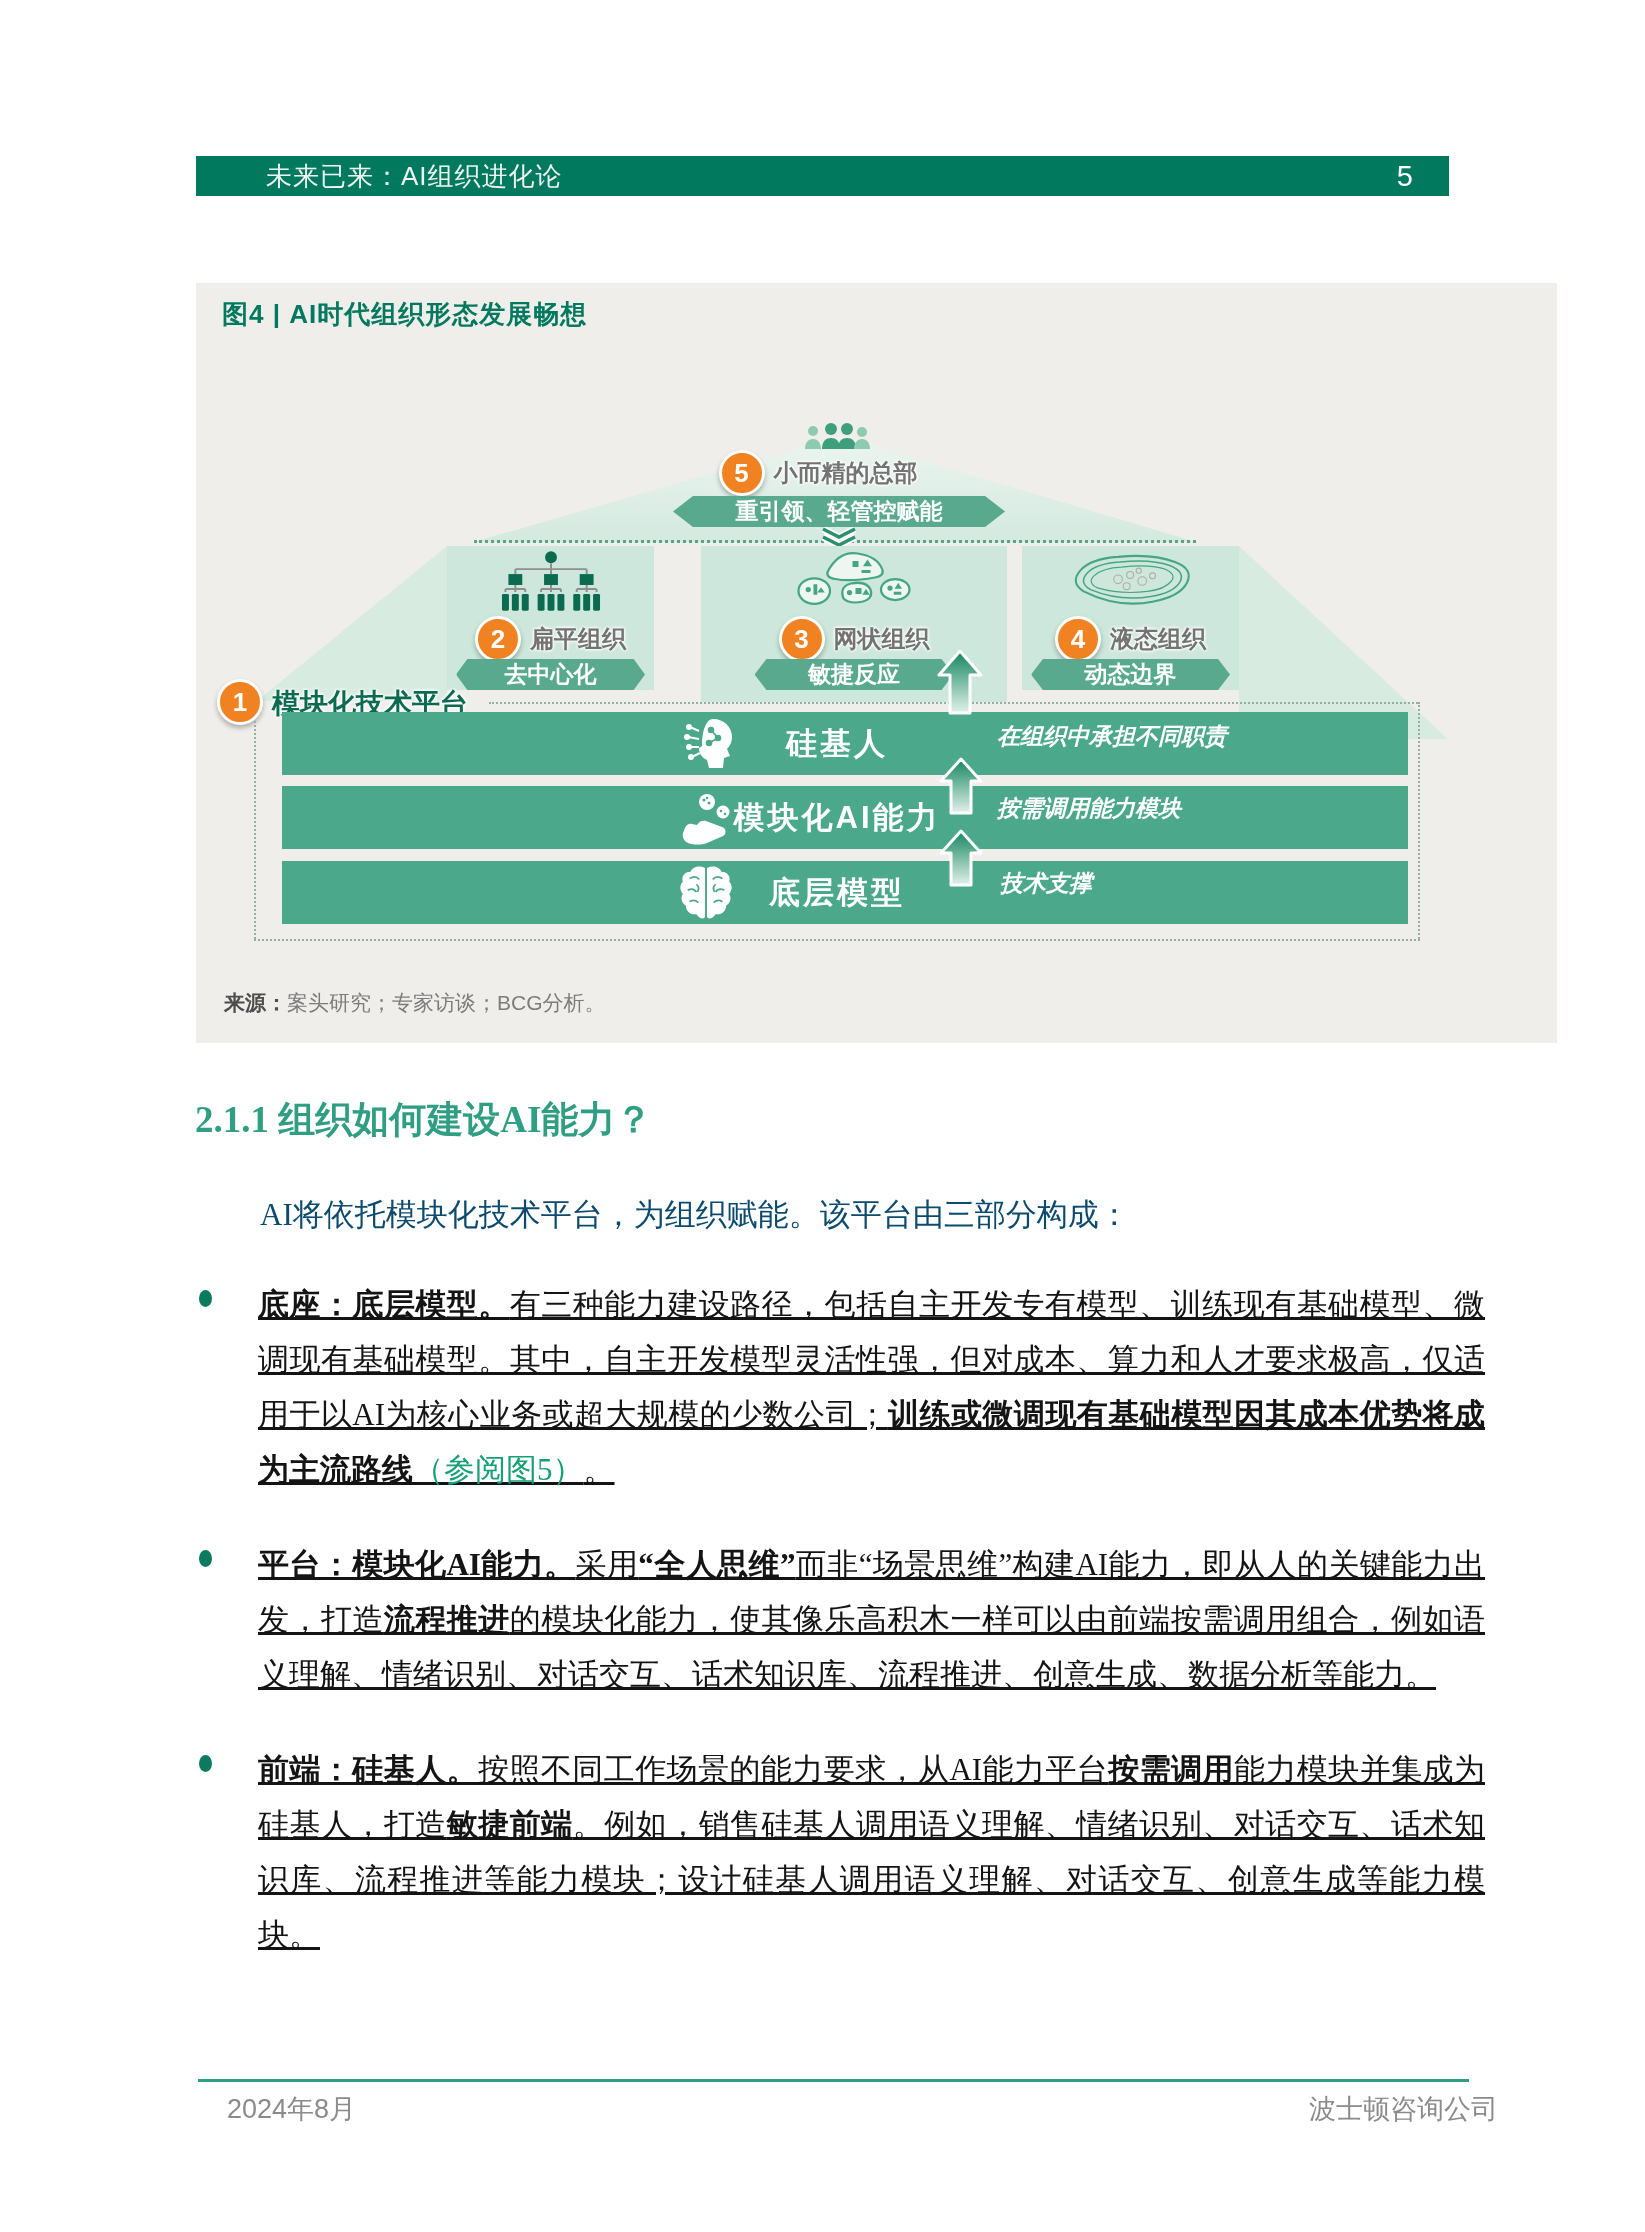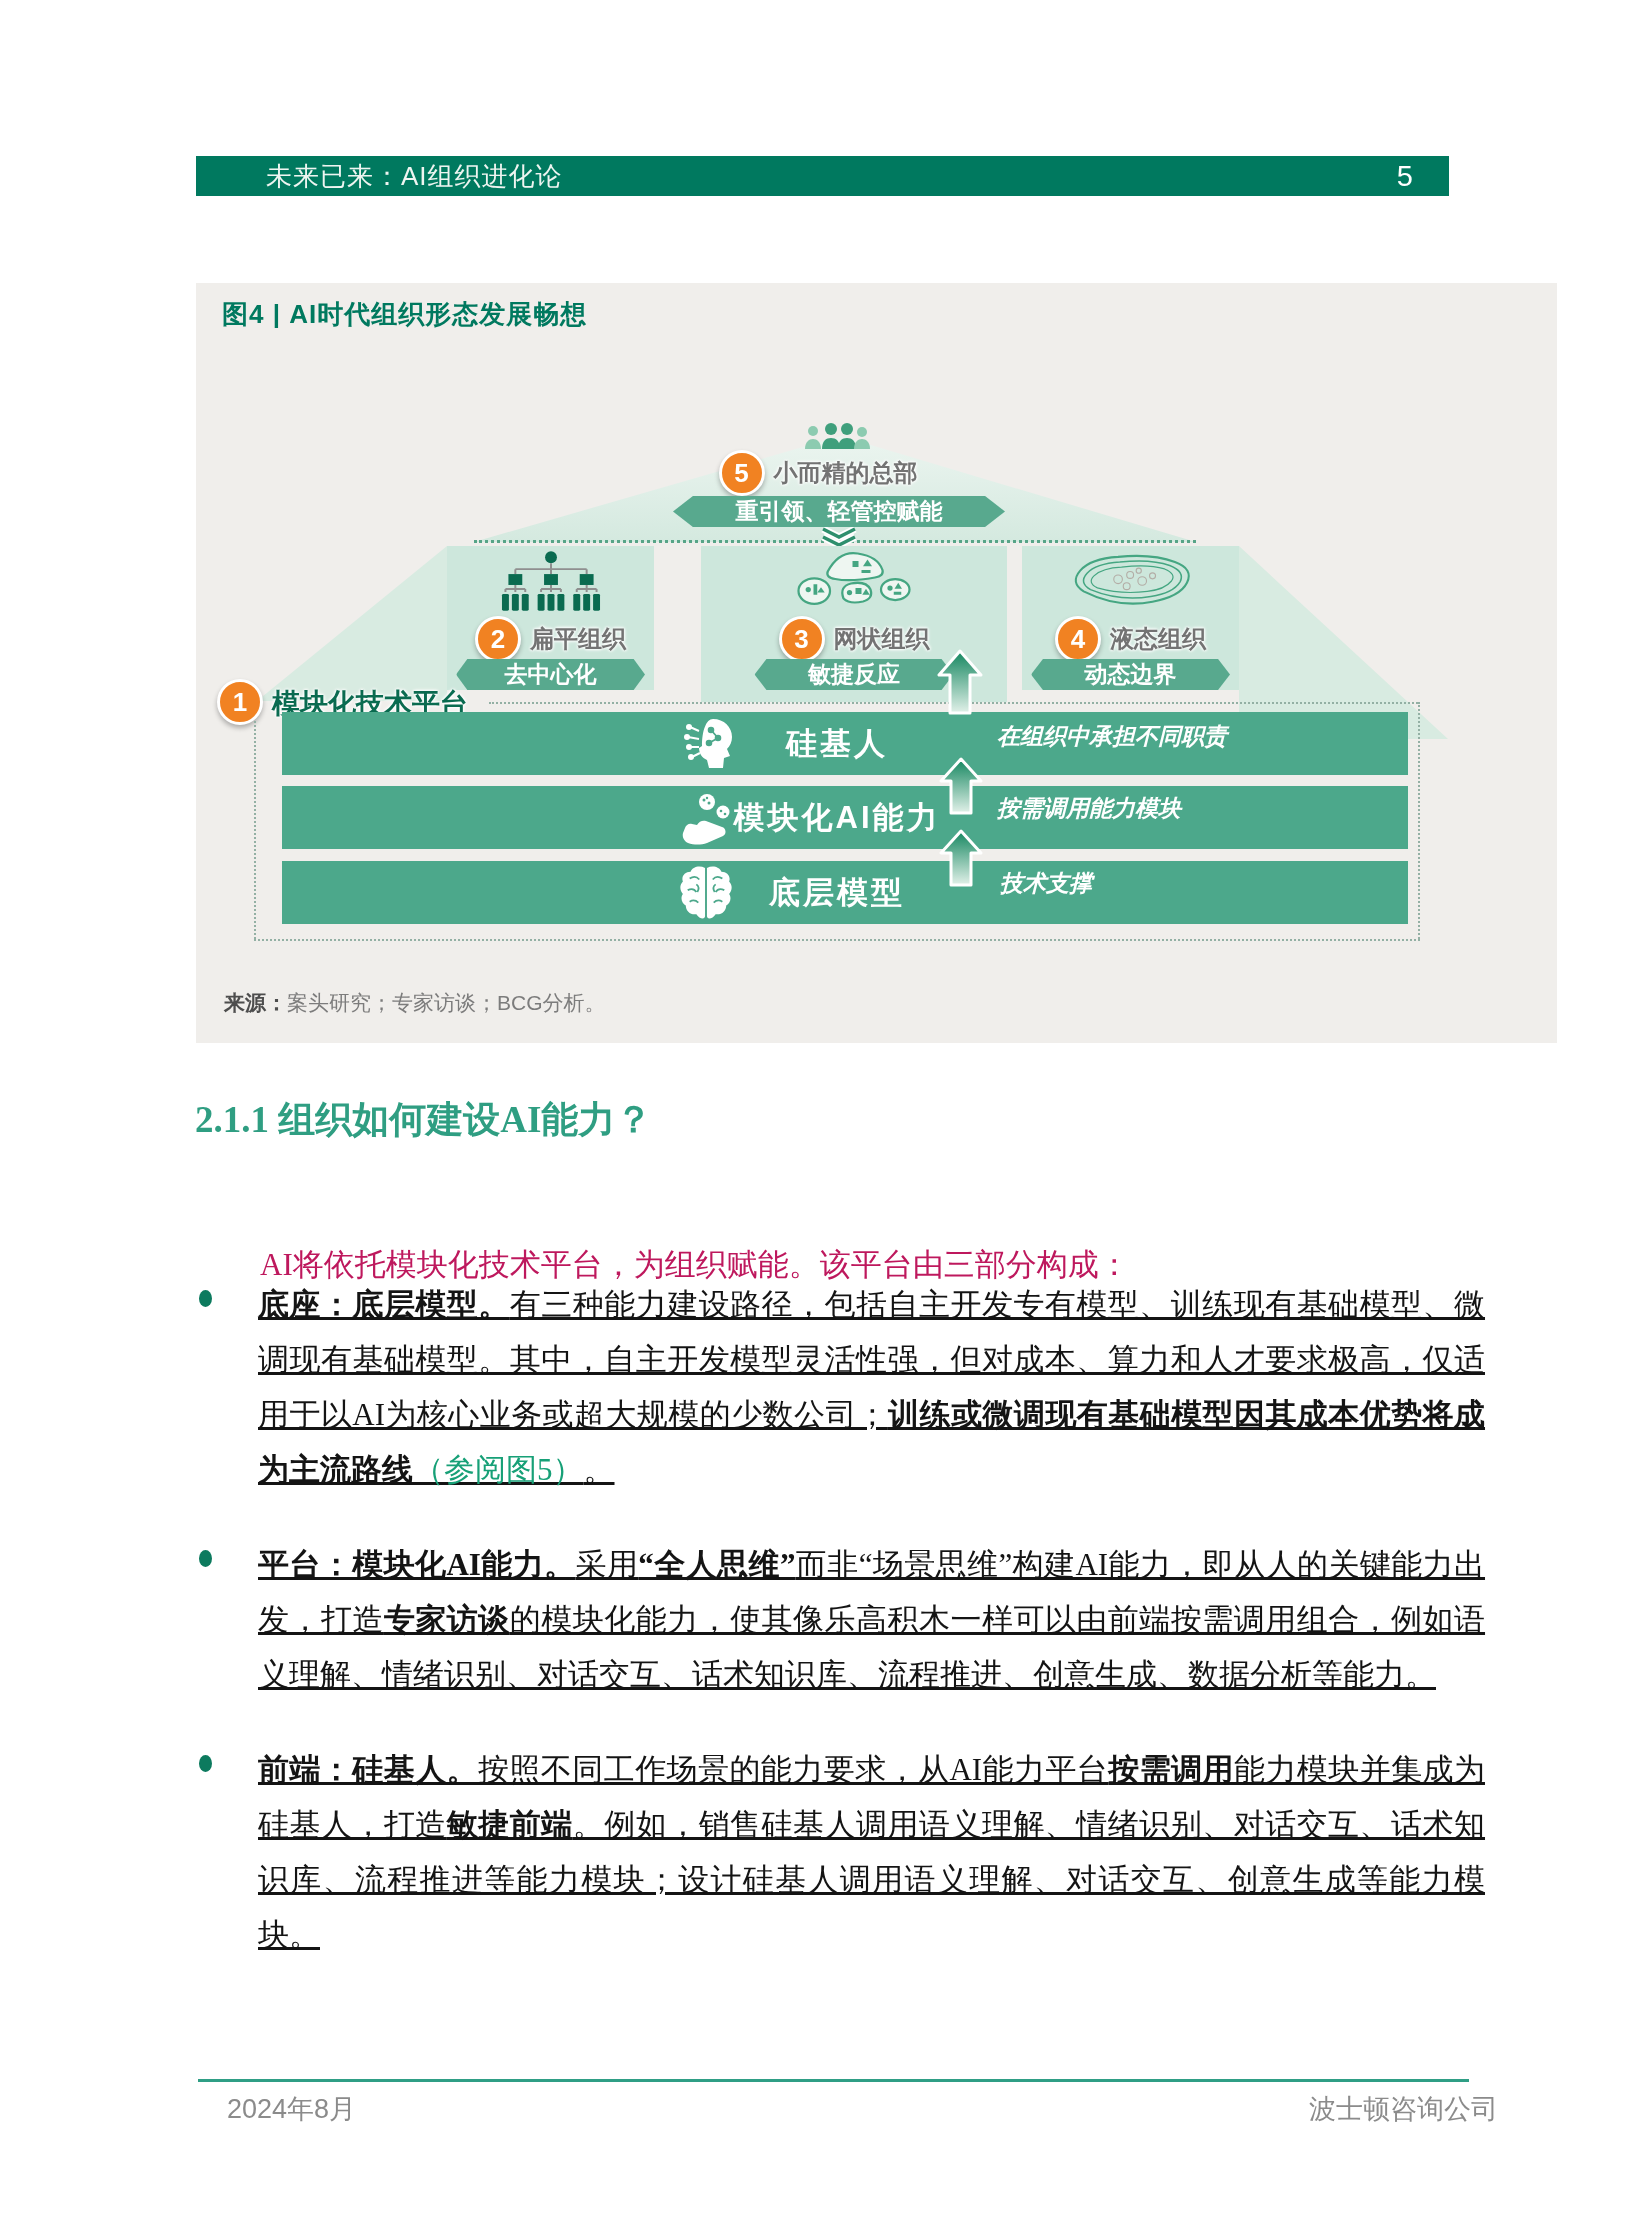--- a/index.html
+++ b/index.html
@@ -77,21 +77,21 @@
   .annotation{color:#fff;font-style:italic;font-weight:600;font-size:23px;white-space:nowrap;}
   .ann-1{left:801px;top:438px;} .ann-2{left:801px;top:510px;} .ann-3{left:804px;top:585px;}
   .arrow-1{left:741px;top:366px;} .arrow-2{left:743px;top:474px;} .arrow-3{left:743px;top:546px;}
 
   .fig-source{left:28px;top:706px;font-size:21px;color:#7c7c7c;}
   .fig-source .src-label{font-weight:700;color:#4d4d4d;}
 
   
   .serif{font-family:"Liberation Serif","DejaVu Serif",serif;}
   .sec-heading{left:195px;top:1095px;font-size:37px;font-weight:700;color:#2f9e82;}
-  .intro{left:260px;top:1244px;font-size:31px;color:#be185d;white-space:nowrap;}
+  .intro{left:260px;top:1194px;font-size:31px;color:#0c4a6e;white-space:nowrap;}
   .bullets{left:196px;top:1277px;width:1289px;list-style:none;margin:0;padding:0;}
   .bullets li{
     position:relative;padding-left:62px;margin-bottom:40px;width:1227px;box-sizing:content-box;
     font-size:31px;line-height:55px;color:#141414;text-align:justify;text-decoration:underline;
   }
   .bullets .dot{position:absolute;left:3px;top:13px;width:13px;height:17px;
     background:#0c7a5e;border-radius:50%;}
   .b{font-weight:700;}
   .ref{color:#17a077;}
 
@@ -312,21 +312,21 @@
 </div>
 
 <div class="abs sec-heading serif">2.1.1 组织如何建设AI能力？</div>
 <div class="abs intro serif">AI将依托模块化技术平台，为组织赋能。该平台由三部分构成：</div>
 
 <ul class="abs bullets serif">
   <li>
     <span class="dot"></span><span><span class="b">底座：底层模型。</span><span>有三种能力建设路径，包括自主开发专有模型、训练现有基础模型、微调现有基础模型。其中，自主开发模型灵活性强，但对成本、算力和人才要求极高，仅适用于以AI为核心业务或超大规模的少数公司；</span><span class="b">训练或微调现有基础模型因其成本优势将成为主流路线</span><span class="ref">（参阅图5）</span><span>。</span></span>
   </li>
   <li>
-    <span class="dot"></span><span><span class="b">平台：模块化AI能力。</span><span>采用</span><span class="b">“全人思维”</span><span>而非“场景思维”构建AI能力，即从人的关键能力出发，打造</span><span class="b">专家访谈</span><span>的模块化能力，使其像乐高积木一样可以由前端按需调用组合，例如语义理解、情绪识别、对话交互、话术知识库、流程推进、创意生成、数据分析等能力。</span></span>
+    <span class="dot"></span><span><span class="b">平台：模块化AI能力。</span><span>采用</span><span class="b">“全人思维”</span><span>而非“场景思维”构建AI能力，即从人的关键能力出发，打造</span><span class="b">流程推进</span><span>的模块化能力，使其像乐高积木一样可以由前端按需调用组合，例如语义理解、情绪识别、对话交互、话术知识库、流程推进、创意生成、数据分析等能力。</span></span>
   </li>
   <li>
     <span class="dot"></span><span><span class="b">前端：硅基人。</span><span>按照不同工作场景的能力要求，从AI能力平台</span><span class="b">按需调用</span><span>能力模块并集成为硅基人，打造</span><span class="b">敏捷前端</span><span>。例如，销售硅基人调用语义理解、情绪识别、对话交互、话术知识库、流程推进等能力模块；设计硅基人调用语义理解、对话交互、创意生成等能力模块。</span></span>
   </li>
 </ul>
 
 <div class="abs footer-line"></div>
 <div class="abs footer">
   <span>2024年8月</span>
   <span>波士顿咨询公司</span>

